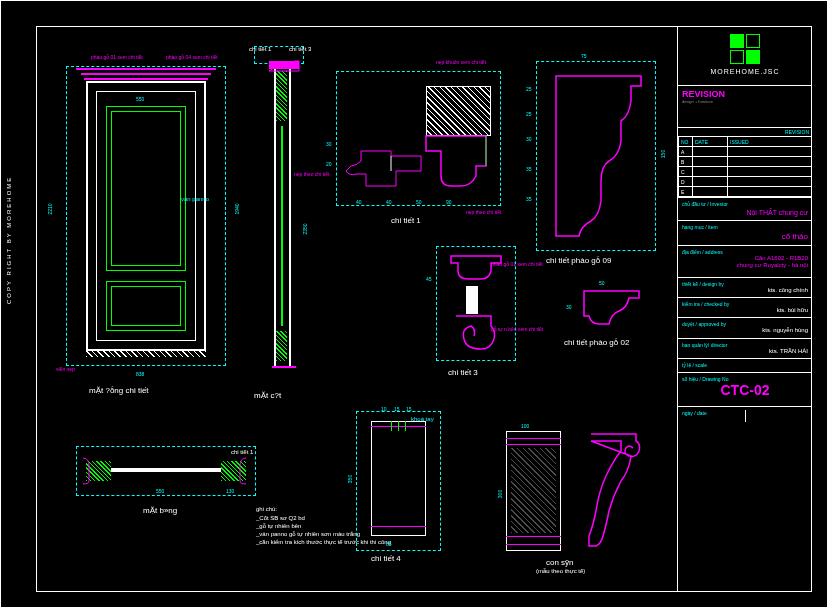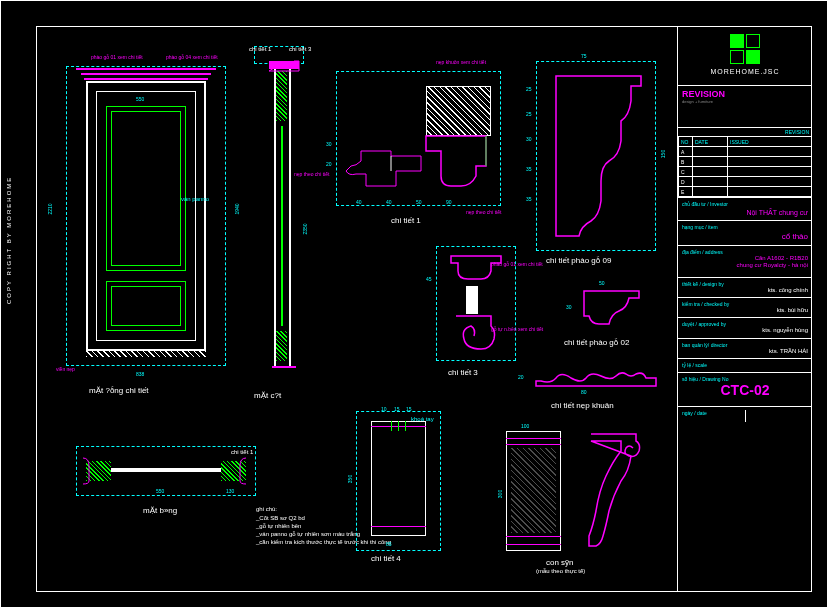--- a/index.html
+++ b/index.html
@@ -199,28 +199,20 @@
 
     <div class="view" style="left:528px;top:260px;width:95px;height:70px">
       <svg style="left:15px;top:0;width:70px;height:50px">
         <path d="M5,5 L60,5 L60,12 L50,12 Q48,22 40,25 Q32,28 30,38 L20,38 Q12,38 10,30 L5,30 Z" fill="none" stroke="#f0f" stroke-width="1.5"></path>
       </svg>
       <div class="caption" style="left:0;top:52px">chi tiết phào gỗ 02</div>
       <div class="dim-txt" style="left:35px;top:-6px">50</div>
       <div class="dim-txt" style="left:2px;top:18px">30</div>
     </div>
 
-    <div class="view" style="left:490px;top:340px;width:140px;height:55px">
-      <svg style="left:5px;top:0;width:130px;height:30px">
-        <path d="M5,20 L125,20 L125,12 L115,12 Q112,5 105,8 Q100,12 95,8 Q90,5 85,10 Q80,15 70,10 Q60,5 55,12 Q50,18 40,12 Q30,5 25,12 Q20,18 10,15 L5,15 Z" fill="none" stroke="#f0f" stroke-width="1.5"></path>
-      </svg>
-      <div class="caption" style="left:25px;top:35px">chi tiết nẹp khuân</div>
-      <div class="dim-txt" style="left:55px;top:23px">80</div>
-      <div class="dim-txt" style="left:-8px;top:8px">20</div>
-    </div>
 
     <div class="view" style="left:460px;top:400px;width:170px;height:150px">
 
       <div style="position:absolute;left:10px;top:5px;width:55px;height:120px;border:1px solid #fff"></div>
       <div class="line-magenta" style="left:10px;top:12px;width:55px;height:1px"></div>
       <div class="line-magenta" style="left:10px;top:18px;width:55px;height:1px"></div>
       <div class="hatch" style="left:15px;top:22px;width:45px;height:85px;opacity:0.3"></div>
       <div class="line-magenta" style="left:10px;top:110px;width:55px;height:1px"></div>
       <div class="line-magenta" style="left:10px;top:118px;width:55px;height:1px"></div>
 

